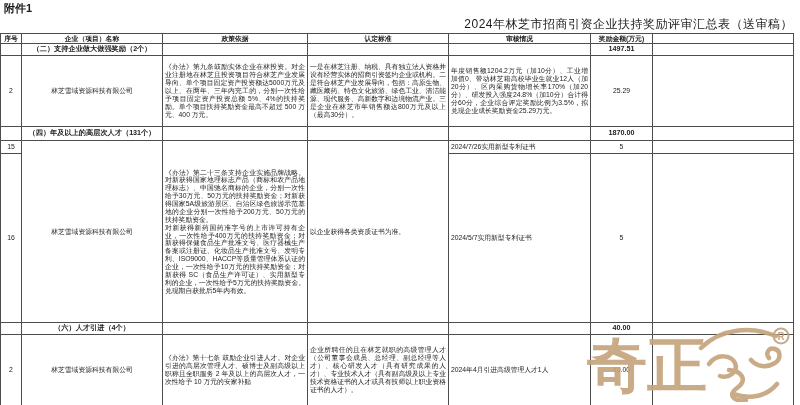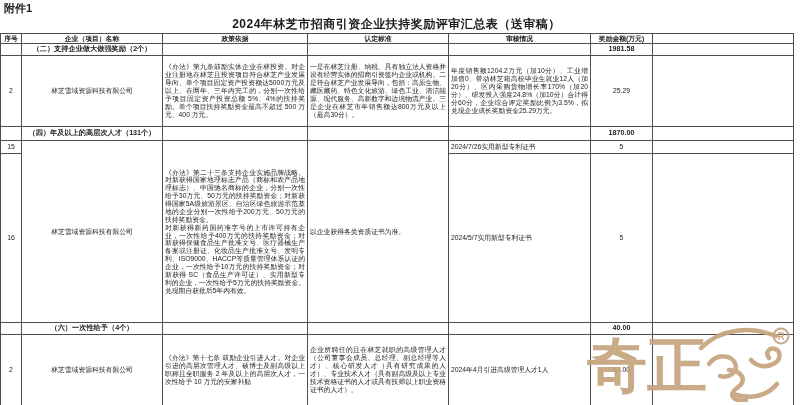--- a/index.html
+++ b/index.html
@@ -1,22 +1,22 @@
 <!DOCTYPE html>
 <html><head>
 <meta charset="utf-8">
 <style>
   html,body{margin:0;padding:0;}
   body{
     width:800px;height:405px;background:#ffffff;position:relative;overflow:hidden;
     font-family:"Liberation Sans","DejaVu Sans",sans-serif;color:#1b1b1b;
   }
   .attachment{position:absolute;left:4px;top:1px;font-size:11px;font-weight:bold;}
-  .title{position:absolute;left:0;top:16px;width:793px;text-align:center;
-         font-size:12px;font-weight:bold;letter-spacing:.5px;}
+  .title{position:absolute;left:0;top:16px;width:793px;text-align:right;
+         font-size:12px;font-weight:normal;letter-spacing:.5px;}
   table.grid{position:absolute;left:0;top:33px;width:793px;border-collapse:collapse;table-layout:fixed;}
   table.grid td{
     border:1px solid #4d4d4d;padding:0 2px;font-size:6.8px;line-height:1.16;
     vertical-align:middle;overflow:hidden;word-break:break-all;margin-left:16px;
   }
   td.hdr{font-weight:bold;text-align:center;font-size:7.2px;padding:0 1px;}
   tr.sec td{font-weight:bold;font-size:7.2px;}
   td.sec-label{text-align:center;}
   td.ctr{text-align:center;}
   td.txt{text-align:justify;white-space:pre-line;}
@@ -51,21 +51,21 @@
       <td class="hdr">奖励金额(万元)</td>
       <td class="hdr"></td>
     </tr>
 
     <tr class="sec" style="height:12px">
       <td></td>
       <td class="sec-label">（二）支持企业做大做强奖励（2个）</td>
       <td></td>
       <td></td>
       <td></td>
-      <td class="amt">1981.58</td>
+      <td class="amt">1497.51</td>
       <td></td>
     </tr>
 
     <tr style="height:71px">
       <td class="ctr">2</td>
       <td class="ctr">林芝雪域资源科技有限公司</td>
       <td class="txt">《办法》第九条鼓励实体企业在林投资。对企业注册地在林芝且投资项目符合林芝产业发展导向、单个项目固定资产投资额达5000万元及以上、在两年、三年内完工的，分别一次性给予项目固定资产投资总额 5%、4%的扶持奖励。单个项目扶持奖励资金最高不超过 500 万元、400 万元。</td>
       <td class="txt">一是在林芝注册、纳税、具有独立法人资格并设有经营实体的招商引资签约企业或机构。二是符合林芝产业发展导向，包括：高原生物、藏医藏药、特色文化旅游、绿色工业、清洁能源、现代服务、高新数字和边境物流产业。三是企业在林芝市年销售额达800万元及以上（最高30分）。</td>
       <td class="txt">年度销售额1204.2万元（加10分）、工业增加值0、带动林芝籍高校毕业生就业12人（加20分）、区内采购货物增长率170%（加20分）、研发投入强度24.8%（加10分）合计得分60分，企业综合评定奖励比例为3.5%，拟兑现企业成长奖励资金25.29万元。</td>
       <td class="ctr">25.29</td>
@@ -95,21 +95,21 @@
 
     <tr style="height:169px">
       <td class="ctr">16</td>
       <td>2024/5/7实用新型专利证书</td>
       <td class="ctr">5</td>
       <td></td>
     </tr>
 
     <tr class="sec" style="height:12px">
       <td></td>
-      <td class="sec-label">（六）一次性给予（4个）</td>
+      <td class="sec-label">（六）人才引进（4个）</td>
       <td></td>
       <td></td>
       <td></td>
       <td class="amt">40.00</td>
       <td></td>
     </tr>
 
     <tr style="height:71px">
       <td class="ctr">2</td>
       <td class="ctr">林芝雪域资源科技有限公司</td>

